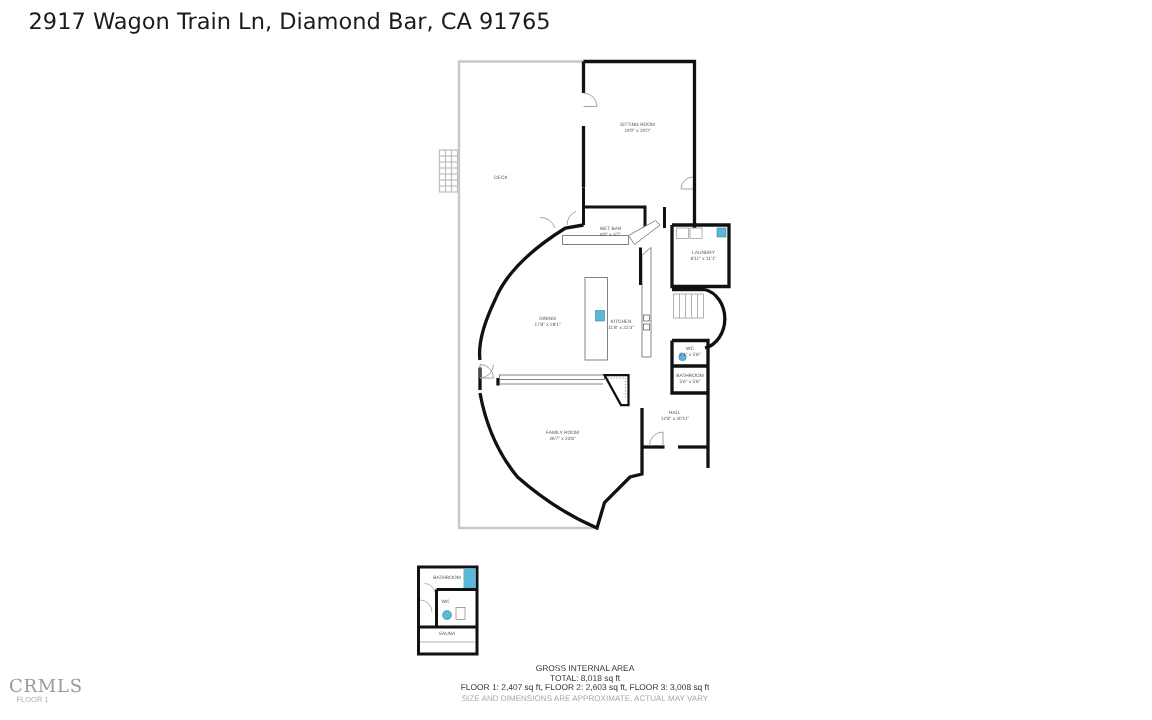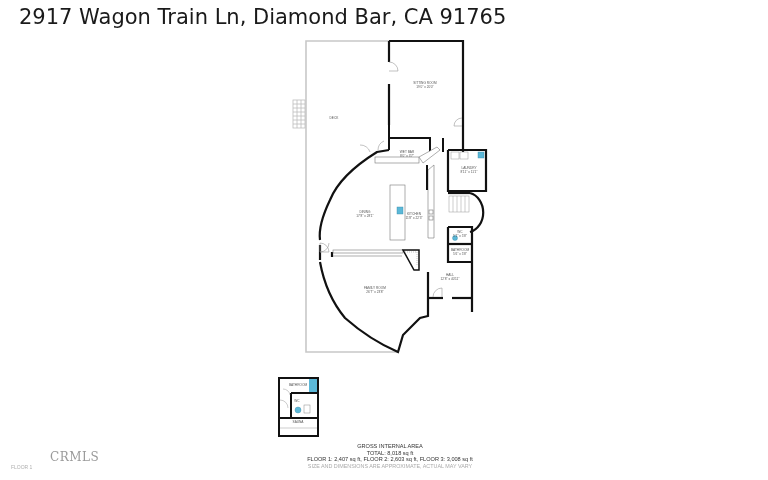--- a/index.html
+++ b/index.html
@@ -1,23 +1,23 @@
 <!DOCTYPE html>
 <html><head>
 <meta charset="utf-8">
 <style>
   html, body { margin:0; padding:0; background:#ffffff; }
   body { width:768px; height:480px; position:relative; overflow:hidden; font-family:"DejaVu Sans", sans-serif; }
-  .title { position:absolute; left:19px; top:5px; font-size:21px; color:#1a1a1a; letter-spacing:0px; font-family:"DejaVu Sans", sans-serif; white-space:nowrap; }
+  .title { position:absolute; left:19px; top:5px; font-size:15px; color:#1a1a1a; letter-spacing:0px; font-family:"DejaVu Sans", sans-serif; white-space:nowrap; }
   svg.plan { position:absolute; left:0; top:0; }
   .room-label { font-family:"Liberation Sans", sans-serif; font-size:3.2px; fill:#555; text-anchor:middle; }
   .summary { position:absolute; left:300px; top:443px; width:180px; text-align:center; font-family:"Liberation Sans", sans-serif; color:#333; line-height:6.6px; }
   .summary .l1, .summary .l2, .summary .l3 { font-size:5.6px; display:block; }
   .summary .l4 { font-size:5.4px; color:#aaa; display:block; }
-  .watermark { position:absolute; left:6px; top:450px; font-family:"DejaVu Serif", serif; font-size:12px; color:#9a9a9a; letter-spacing:0.5px;margin-left:44px; }
+  .watermark { position:absolute; left:6px; top:450px; font-family:"DejaVu Serif", serif; font-size:12px; color:#9a9a9a; letter-spacing:0.5px; }
   .floor-tag { position:absolute; left:11px; top:464px; font-family:"Liberation Sans", sans-serif; font-size:5px; color:#b0b0b0; }
 </style>
 </head>
 <body>
 
 <div class="title">2917 Wagon Train Ln, Diamond Bar, CA 91765</div>
 
 <svg class="plan" width="768" height="480" viewBox="0 0 768 480" xmlns="http://www.w3.org/2000/svg">
 
   <g fill="none" stroke="#c8c8c8" stroke-width="1.6">

